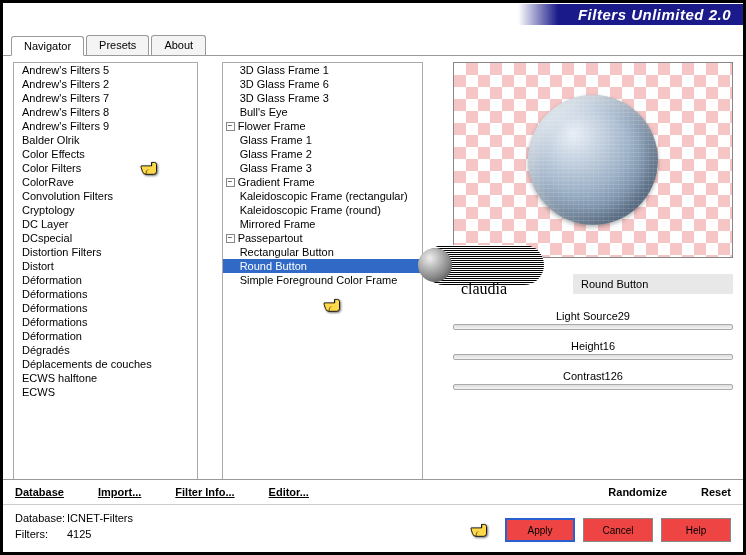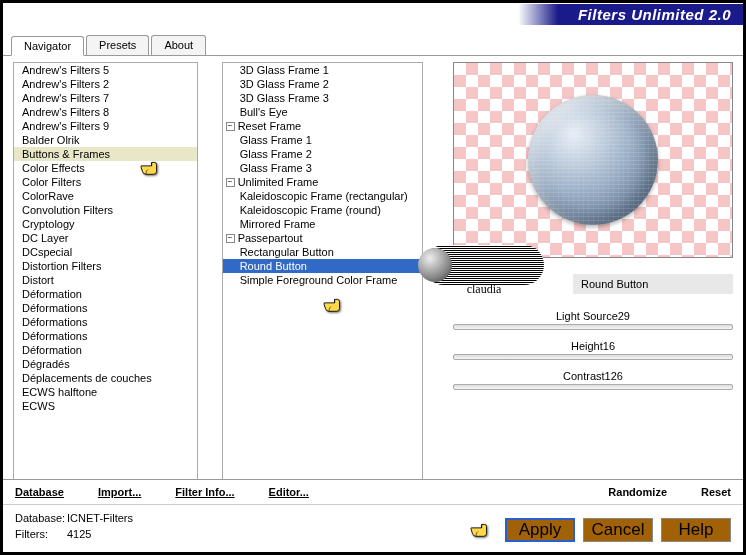--- a/index.html
+++ b/index.html
@@ -31,36 +31,36 @@
 .col3 { flex: 1; padding-left: 6px; }
 .preview { width: 280px; height: 196px; border: 1px solid #888; background-image:
   linear-gradient(45deg,#f6c6c6 25%,transparent 25%,transparent 75%,#f6c6c6 75%),
   linear-gradient(45deg,#f6c6c6 25%,#fff 25%,#fff 75%,#f6c6c6 75%);
   background-size: 24px 24px; background-position: 0 0, 12px 12px;
   display: flex; align-items: center; justify-content: center; margin-left: auto; position: relative; }
 .preview-btn { width: 130px; height: 130px; border-radius: 50%; background: radial-gradient(circle at 35% 30%, #e8eef6 0%, #9eb2c8 45%, #5c7490 85%); box-shadow: inset -6px -6px 18px rgba(0,0,0,.25), inset 6px 6px 14px rgba(255,255,255,.6), 0 2px 4px rgba(0,0,0,.3); position: relative; overflow: hidden; }
 .preview-btn::before { content:""; position:absolute; inset:0; background: repeating-linear-gradient(0deg, rgba(255,255,255,.25) 0 1px, transparent 1px 4px), repeating-linear-gradient(90deg, rgba(255,255,255,.15) 0 1px, transparent 1px 5px); border-radius:50%; opacity:.5; }
 .watermark { position: absolute; left: -30px; bottom: -28px; width: 120px; height: 40px; background: repeating-linear-gradient(0deg,#000 0 1px,#fff 1px 2px); border-radius: 20px; display:flex; align-items:center; justify-content:center; }
 .watermark-ball { width: 34px; height: 34px; border-radius:50%; background: radial-gradient(circle at 35% 30%, #eee 0%, #888 60%, #333 100%); position:absolute; left:-6px; }
-.watermark span { font-family: cursive; font-size: 12px; position:relative; z-index:2;margin-top:48px; }
+.watermark span { font-family: cursive; font-size: 16px; position:relative; z-index:2;margin-top:48px; }
 .filter-name-row { display: flex; margin-top: 16px; }
 .filter-name-box { flex: 1; background: #e8e8e8; padding: 4px 8px; margin-left: 120px; font-size: 11px; }
 .params { margin-top: 16px; }
 .param { margin-bottom: 10px; }
 .param-row { display: flex; justify-content: center; font-size: 11px; margin-bottom: 2px; }
 .slider { height: 6px; background: linear-gradient(#ddd,#f4f4f4); border: 1px solid #aaa; border-radius: 2px; }
 .toolbar { display: flex; border-top: 1px solid #999; padding: 6px 12px; gap: 34px; font-size: 11px; }
 .tb-link { text-decoration: underline; cursor: pointer; }
 .tb-spacer { flex: 1; }
 .tb-plain { cursor: pointer; font-weight: bold; }
 .footer { display: flex; padding: 6px 12px 10px 12px; border-top: 1px solid #ccc; align-items: flex-end; }
 .footer-info { font-size: 11px; line-height: 1.4; }
 .footer-info .lbl { display: inline-block; width: 52px; }
 .footer-btns { margin-left: auto; display: flex; gap: 8px; align-items: center; }
-.btn { width: 70px; height: 24px; border: 1px solid #888; background: #a16207; font-size: 17px; cursor: pointer; }
+.btn { width: 70px; height: 24px; border: 1px solid #888; background: #ef4444; font-size: 10px; cursor: pointer; }
 .btn.primary { border: 2px solid #2a5fd0; }
 .hand { position: absolute; width: 28px; height: 22px; pointer-events: none; z-index: 50; }
 .hand svg { filter: drop-shadow(1px 1px 1px rgba(0,0,0,.6)); }
 </style>
 </head>
 <body>
 
 <div class="window">
   <div class="titlebar">
     <div class="title-left"></div>
@@ -77,21 +77,20 @@
 
     <div class="col col1">
       <div class="list-wrap">
         <div class="list" id="cat-list">
             <div class="item">Andrew's Filters 5</div>
             <div class="item">Andrew's Filters 2</div>
             <div class="item">Andrew's Filters 7</div>
             <div class="item">Andrew's Filters 8</div>
             <div class="item">Andrew's Filters 9</div>
             <div class="item">Balder Olrik</div>
-            <div class="item hl-cat">Buttons &amp; Frames</div>
             <div class="item">Color Effects</div>
             <div class="item">Color Filters</div>
             <div class="item">ColorRave</div>
             <div class="item">Convolution Filters</div>
             <div class="item">Cryptology</div>
             <div class="item">DC Layer</div>
             <div class="item">DCspecial</div>
             <div class="item">Distortion Filters</div>
             <div class="item">Distort</div>
             <div class="item">Déformation</div>
@@ -114,49 +113,49 @@
 
     <div class="col col2">
       <div class="list-wrap">
         <div class="list" id="filt-list">
             <div class="tree-item">
               <span class="tree-indent"></span>
               <span>3D Glass Frame 1</span>
             </div>
             <div class="tree-item">
               <span class="tree-indent"></span>
-              <span>3D Glass Frame 2</span>
+              <span>3D Glass Frame 6</span>
             </div>
             <div class="tree-item">
               <span class="tree-indent"></span>
               <span>3D Glass Frame 3</span>
             </div>
             <div class="tree-item">
               <span class="tree-indent"></span>
               <span>Bull's Eye</span>
             </div>
             <div class="tree-item">
               <span class="tree-toggle">−</span>
-              <span>Reset Frame</span>
+              <span>Flower Frame</span>
             </div>
             <div class="tree-item">
               <span class="tree-indent"></span>
               <span>Glass Frame 1</span>
             </div>
             <div class="tree-item">
               <span class="tree-indent"></span>
               <span>Glass Frame 2</span>
             </div>
             <div class="tree-item">
               <span class="tree-indent"></span>
               <span>Glass Frame 3</span>
             </div>
             <div class="tree-item">
               <span class="tree-toggle">−</span>
-              <span>Unlimited Frame</span>
+              <span>Gradient Frame</span>
             </div>
             <div class="tree-item">
               <span class="tree-indent"></span>
               <span>Kaleidoscopic Frame (rectangular)</span>
             </div>
             <div class="tree-item">
               <span class="tree-indent"></span>
               <span>Kaleidoscopic Frame (round)</span>
             </div>
             <div class="tree-item">

